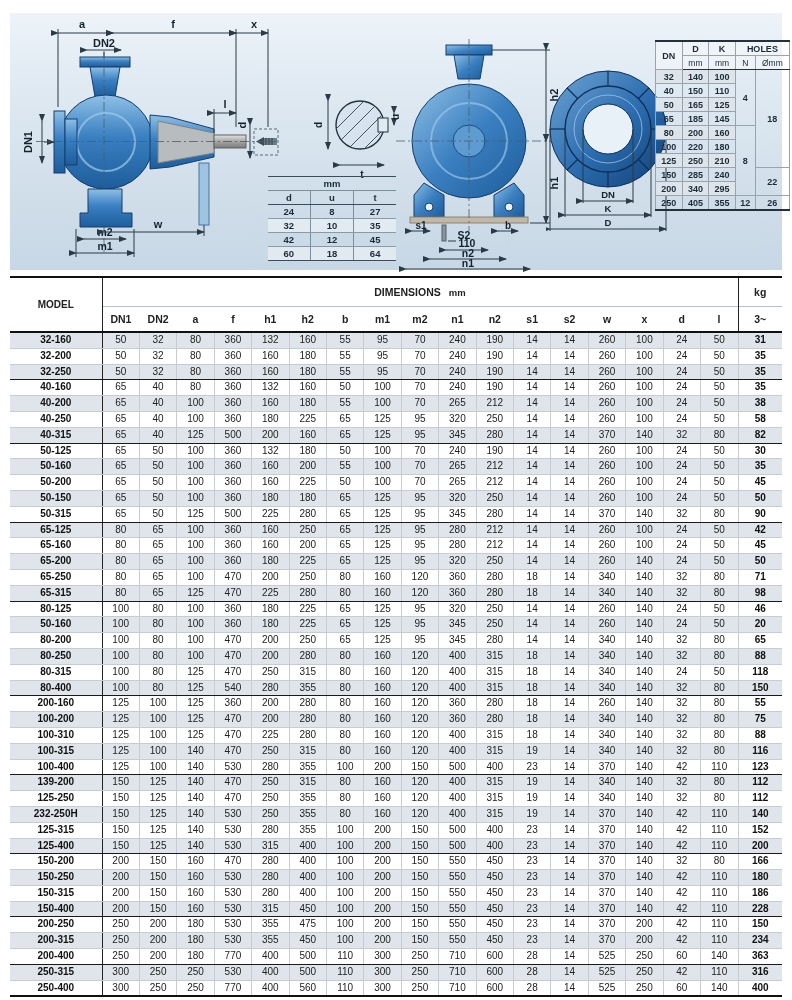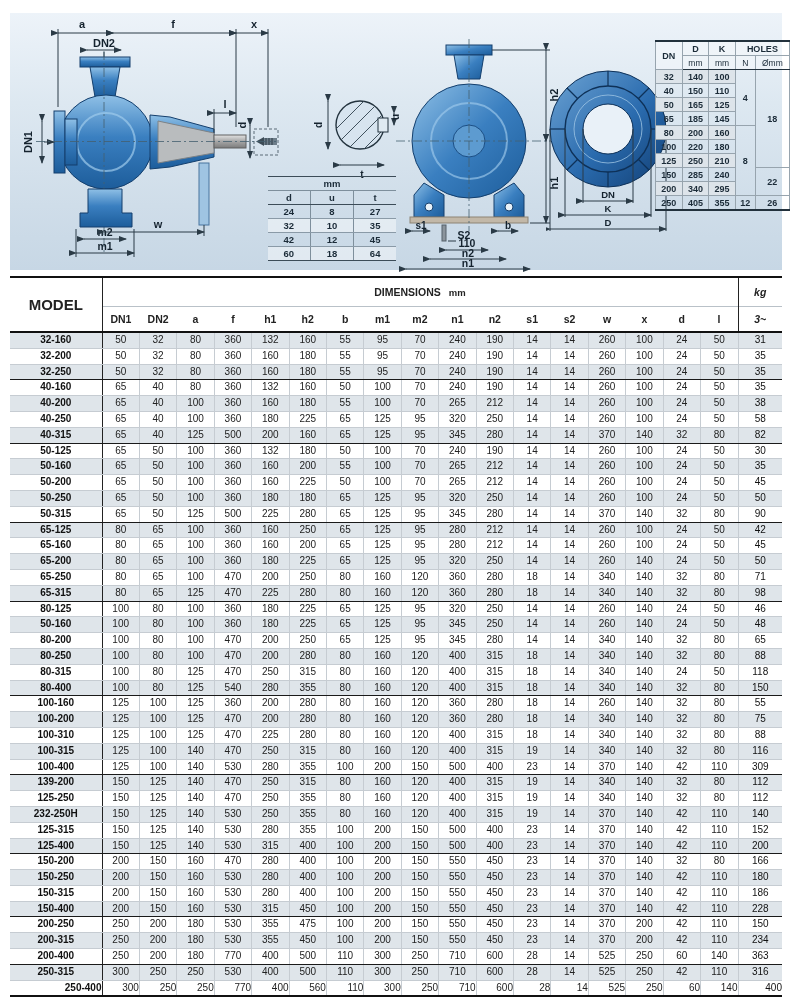--- a/index.html
+++ b/index.html
@@ -45,30 +45,30 @@
   
   .main-table{position:absolute;left:10px;top:276px;width:772px;border-collapse:collapse;
     table-layout:fixed;font-size:10px;text-align:center;color:#222;}
   .main-table col.c-model{width:92px;}
   .main-table col.c-kg{width:44px;}
   .main-table thead{border-top:2.4px solid #111;}
   .main-table thead th{font-weight:bold;font-size:10.5px;padding:2px 0;}
   .main-table thead tr:first-child th{height:24px;margin-left:24px;}
   .main-table thead tr:last-child th{height:20px;border-top:1px solid #b9c1c8;}
   .main-table thead tr:last-child{border-bottom:2px solid #111;}
-  .main-table .model-h{border-right:1.4px solid #222;font-size:15px;}
-  .main-table .kg-h,.main-table .kg-sub{border-left:1.4px solid #222;font-style:italic;}
+  .main-table .model-h{border-right:1.4px solid #222;font-size:10px;}
+  .main-table .kg-h,.main-table .kg-sub{border-left:1.4px solid #222;}
   .main-table .dims-h .unit{font-size:9.5px;margin-left:8px;}
   .main-table td{padding:0;height:14.8px;border-right:1px solid #c6ccd2;border-bottom:1px solid #c6ccd2;line-height:14.8px;}
   .main-table td:last-child{border-right:none;}
   .main-table td.model{font-weight:bold;border-right:1.4px solid #222;font-size:10px;color:#111;margin-top:26px;}
-  .main-table td.kg{font-weight:normal;border-left:1.4px solid #222;color:#111;}
+  .main-table td.kg{font-weight:bold;border-left:1.4px solid #222;color:#111;}
   .main-table tbody tr:nth-child(odd){background:#dfe5ea;}
   .main-table tbody tr.group-end td{border-bottom:1.8px solid #1a1a1a;}
-  .main-table tbody tr:last-child td{border-bottom:2.2px solid #111;text-align:right;}
+  .main-table tbody tr:last-child td{border-bottom:2.2px solid #111;}
 </style>
 </head>
 <body>
 
 <div class="page">
 
   <div class="top-panel">
 
     <svg class="side-view" width="262" height="250" viewBox="0 0 262 250">
       <defs>
@@ -629,21 +629,21 @@
           <td>212</td>
           <td>14</td>
           <td>14</td>
           <td>260</td>
           <td>100</td>
           <td>24</td>
           <td>50</td>
           <td class="kg">45</td>
         </tr>
         <tr>
-          <td class="model">50-250</td>
+          <td class="model">50-150</td>
           <td>65</td>
           <td>50</td>
           <td>100</td>
           <td>360</td>
           <td>180</td>
           <td>180</td>
           <td>65</td>
           <td>125</td>
           <td>95</td>
           <td>320</td>
@@ -815,21 +815,21 @@
           <td>125</td>
           <td>95</td>
           <td>345</td>
           <td>250</td>
           <td>14</td>
           <td>14</td>
           <td>260</td>
           <td>140</td>
           <td>24</td>
           <td>50</td>
-          <td class="kg">48</td>
+          <td class="kg">20</td>
         </tr>
         <tr>
           <td class="model">80-200</td>
           <td>100</td>
           <td>80</td>
           <td>100</td>
           <td>470</td>
           <td>200</td>
           <td>250</td>
           <td>65</td>
@@ -902,21 +902,21 @@
           <td>315</td>
           <td>18</td>
           <td>14</td>
           <td>340</td>
           <td>140</td>
           <td>32</td>
           <td>80</td>
           <td class="kg">150</td>
         </tr>
         <tr>
-          <td class="model">100-160</td>
+          <td class="model">200-160</td>
           <td>125</td>
           <td>100</td>
           <td>125</td>
           <td>360</td>
           <td>200</td>
           <td>280</td>
           <td>80</td>
           <td>160</td>
           <td>120</td>
           <td>360</td>
@@ -1004,21 +1004,21 @@
           <td>200</td>
           <td>150</td>
           <td>500</td>
           <td>400</td>
           <td>23</td>
           <td>14</td>
           <td>370</td>
           <td>140</td>
           <td>42</td>
           <td>110</td>
-          <td class="kg">309</td>
+          <td class="kg">123</td>
         </tr>
         <tr>
           <td class="model">139-200</td>
           <td>150</td>
           <td>125</td>
           <td>140</td>
           <td>470</td>
           <td>250</td>
           <td>315</td>
           <td>80</td>

